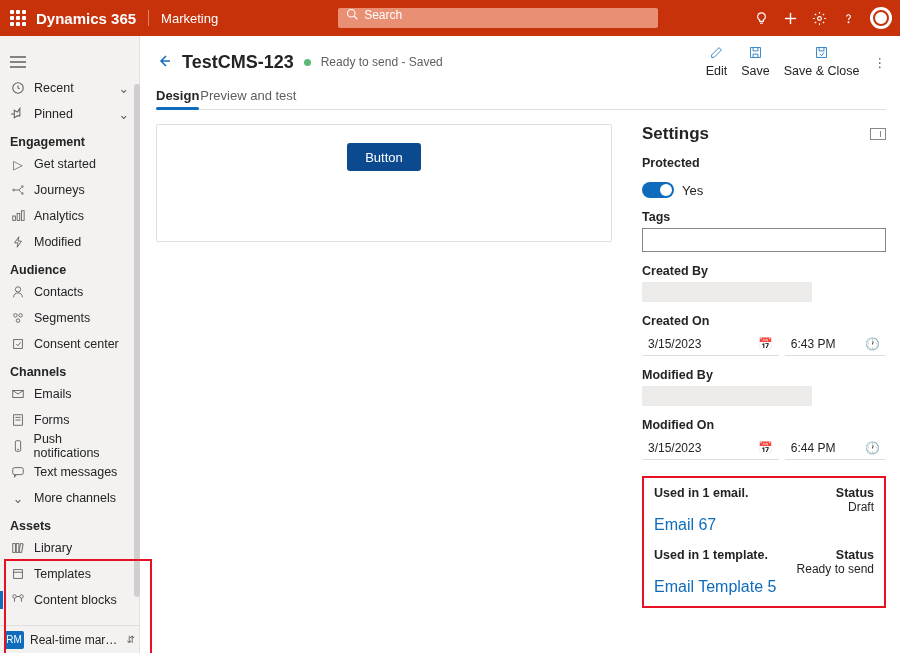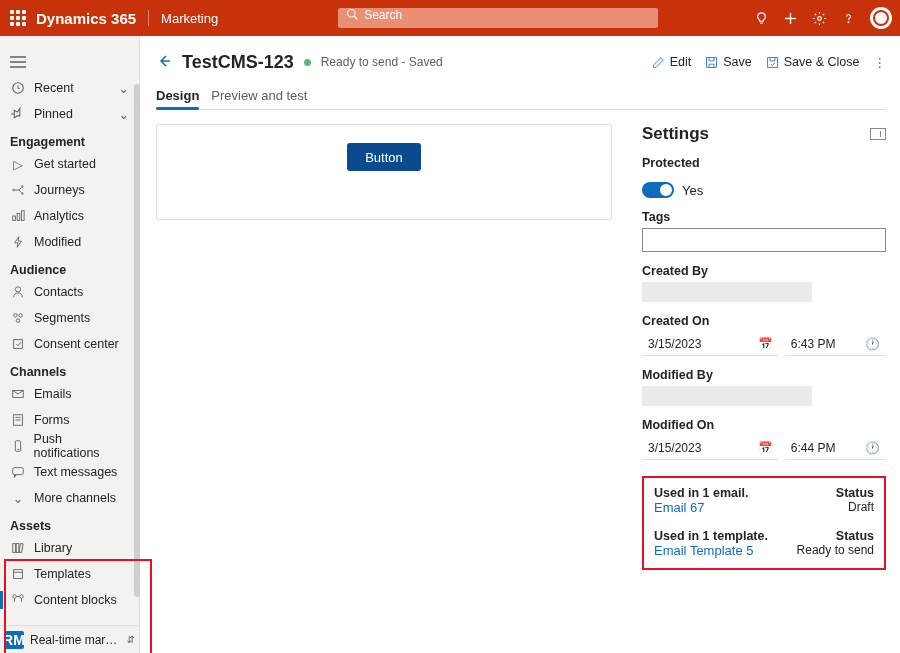--- a/index.html
+++ b/index.html
@@ -84,55 +84,55 @@
   .sb-head {
     font-weight:600; font-size:12.5px; padding: 8px 10px 2px;
   }
   .sb-icon { width:16px; color: var(--muted); display:flex; justify-content:center; }
   .sb-footer {
     margin-top:auto;
     height:28px;
     border-top:1px solid var(--border);
     display:flex; align-items:center; padding:0 4px; gap:6px;
   }
-  .sb-footer .badge { width:20px; height:18px; background:var(--blue); color:#fff; font-size:14px; display:flex; align-items:center; justify-content:center; font-weight:700; border-radius:2px;}
+  .sb-footer .badge { width:20px; height:18px; background:var(--blue); color:#fff; font-size:10px; display:flex; align-items:center; justify-content:center; font-weight:400; border-radius:2px;}
   .sb-footer .txt { font-size:12px; white-space:nowrap; overflow:hidden; text-overflow:ellipsis; flex:1;}
   .sb-footer .up { color: var(--muted); font-size:10px; }
   .sb-scroll { position:absolute; left:134px; top:48px; bottom:56px; width:6px; background:#d0cece; border-radius:3px; }
 
   .highlight-assets {
     position:absolute;
     left:4px; width:148px;
     top: 523px; height: 100px;
     border: 2px solid #E81123;
     pointer-events:none;
   }
 
   
   .main { flex:1; display:flex; flex-direction:column; padding: 6px 14px 0 16px; }
   .page-head { display:flex; align-items:center; height: 40px; gap:10px; }
   .back-icon { color: var(--blue); }
   .page-title { font-size:18px; font-weight:600; }
   .status-dot { width:7px; height:7px; background:#5BB974; border-radius:50%; display:inline-block; }
   .status-text { font-size:12px; color: var(--muted); }
   .head-actions { margin-left:auto; display:flex; align-items:center; gap:14px; font-size:12.5px; color: var(--ink); }
-  .head-actions .ha { display:flex; align-items:center; gap:5px; }
+  .head-actions .ha { display:flex; align-items:center; gap:5px;flex-direction:column; }
   .head-actions svg { color: var(--blue); }
 
-  .tabs { display:flex; gap:12px; border-bottom:1px solid var(--border); height:28px; align-items:flex-end; }
+  .tabs { display:flex; gap:1px; border-bottom:1px solid var(--border); height:28px; align-items:flex-end; }
   .tab { padding-bottom:6px; font-size:13px; color: var(--muted); position:relative; }
   .tab.active { color: var(--ink); font-weight:600;}
   .tab.active::after { content:""; position:absolute; left:0; right:0; bottom:-1px; height:3px; background:var(--blue); border-radius:2px; }
 
   .content { display:flex; gap:30px; flex:1; padding-top: 14px; }
   .canvas-area { flex:1; }
   .canvas {
     border:1px solid var(--border);
     border-radius:2px;
-    height: 96px;
+    height: 118px;
     display:flex;
     justify-content:center;
     padding-top:18px;
   }
   .canvas-btn {
     height: 28px; padding: 0 18px;
     background: #0B4A8F; color:#fff;
     border-radius:3px; display:flex; align-items:center;
     font-size:13px;
   }
@@ -158,21 +158,21 @@
   .smallicon { color: var(--muted); }
 
   .used-box {
     border: 2px solid #E81123;
     padding: 8px 10px 10px;
     margin-top:4px;
     display:flex; flex-direction:column; gap:14px;
   }
   .used-row { display:flex; justify-content:space-between; font-size:12.5px; }
   .used-row .bold { font-weight:600; }
-  .used-link { color: var(--link); font-size:13px; margin-top:0;}
+  .used-link { color: var(--link); font-size:16px; margin-top:16px;}
   .used-status { color: var(--ink); font-size:12px;}
 </style>
 </head>
 <body>
 
 <div class="topbar">
   <div class="waffle">
       <span></span>
       <span></span>
       <span></span>

